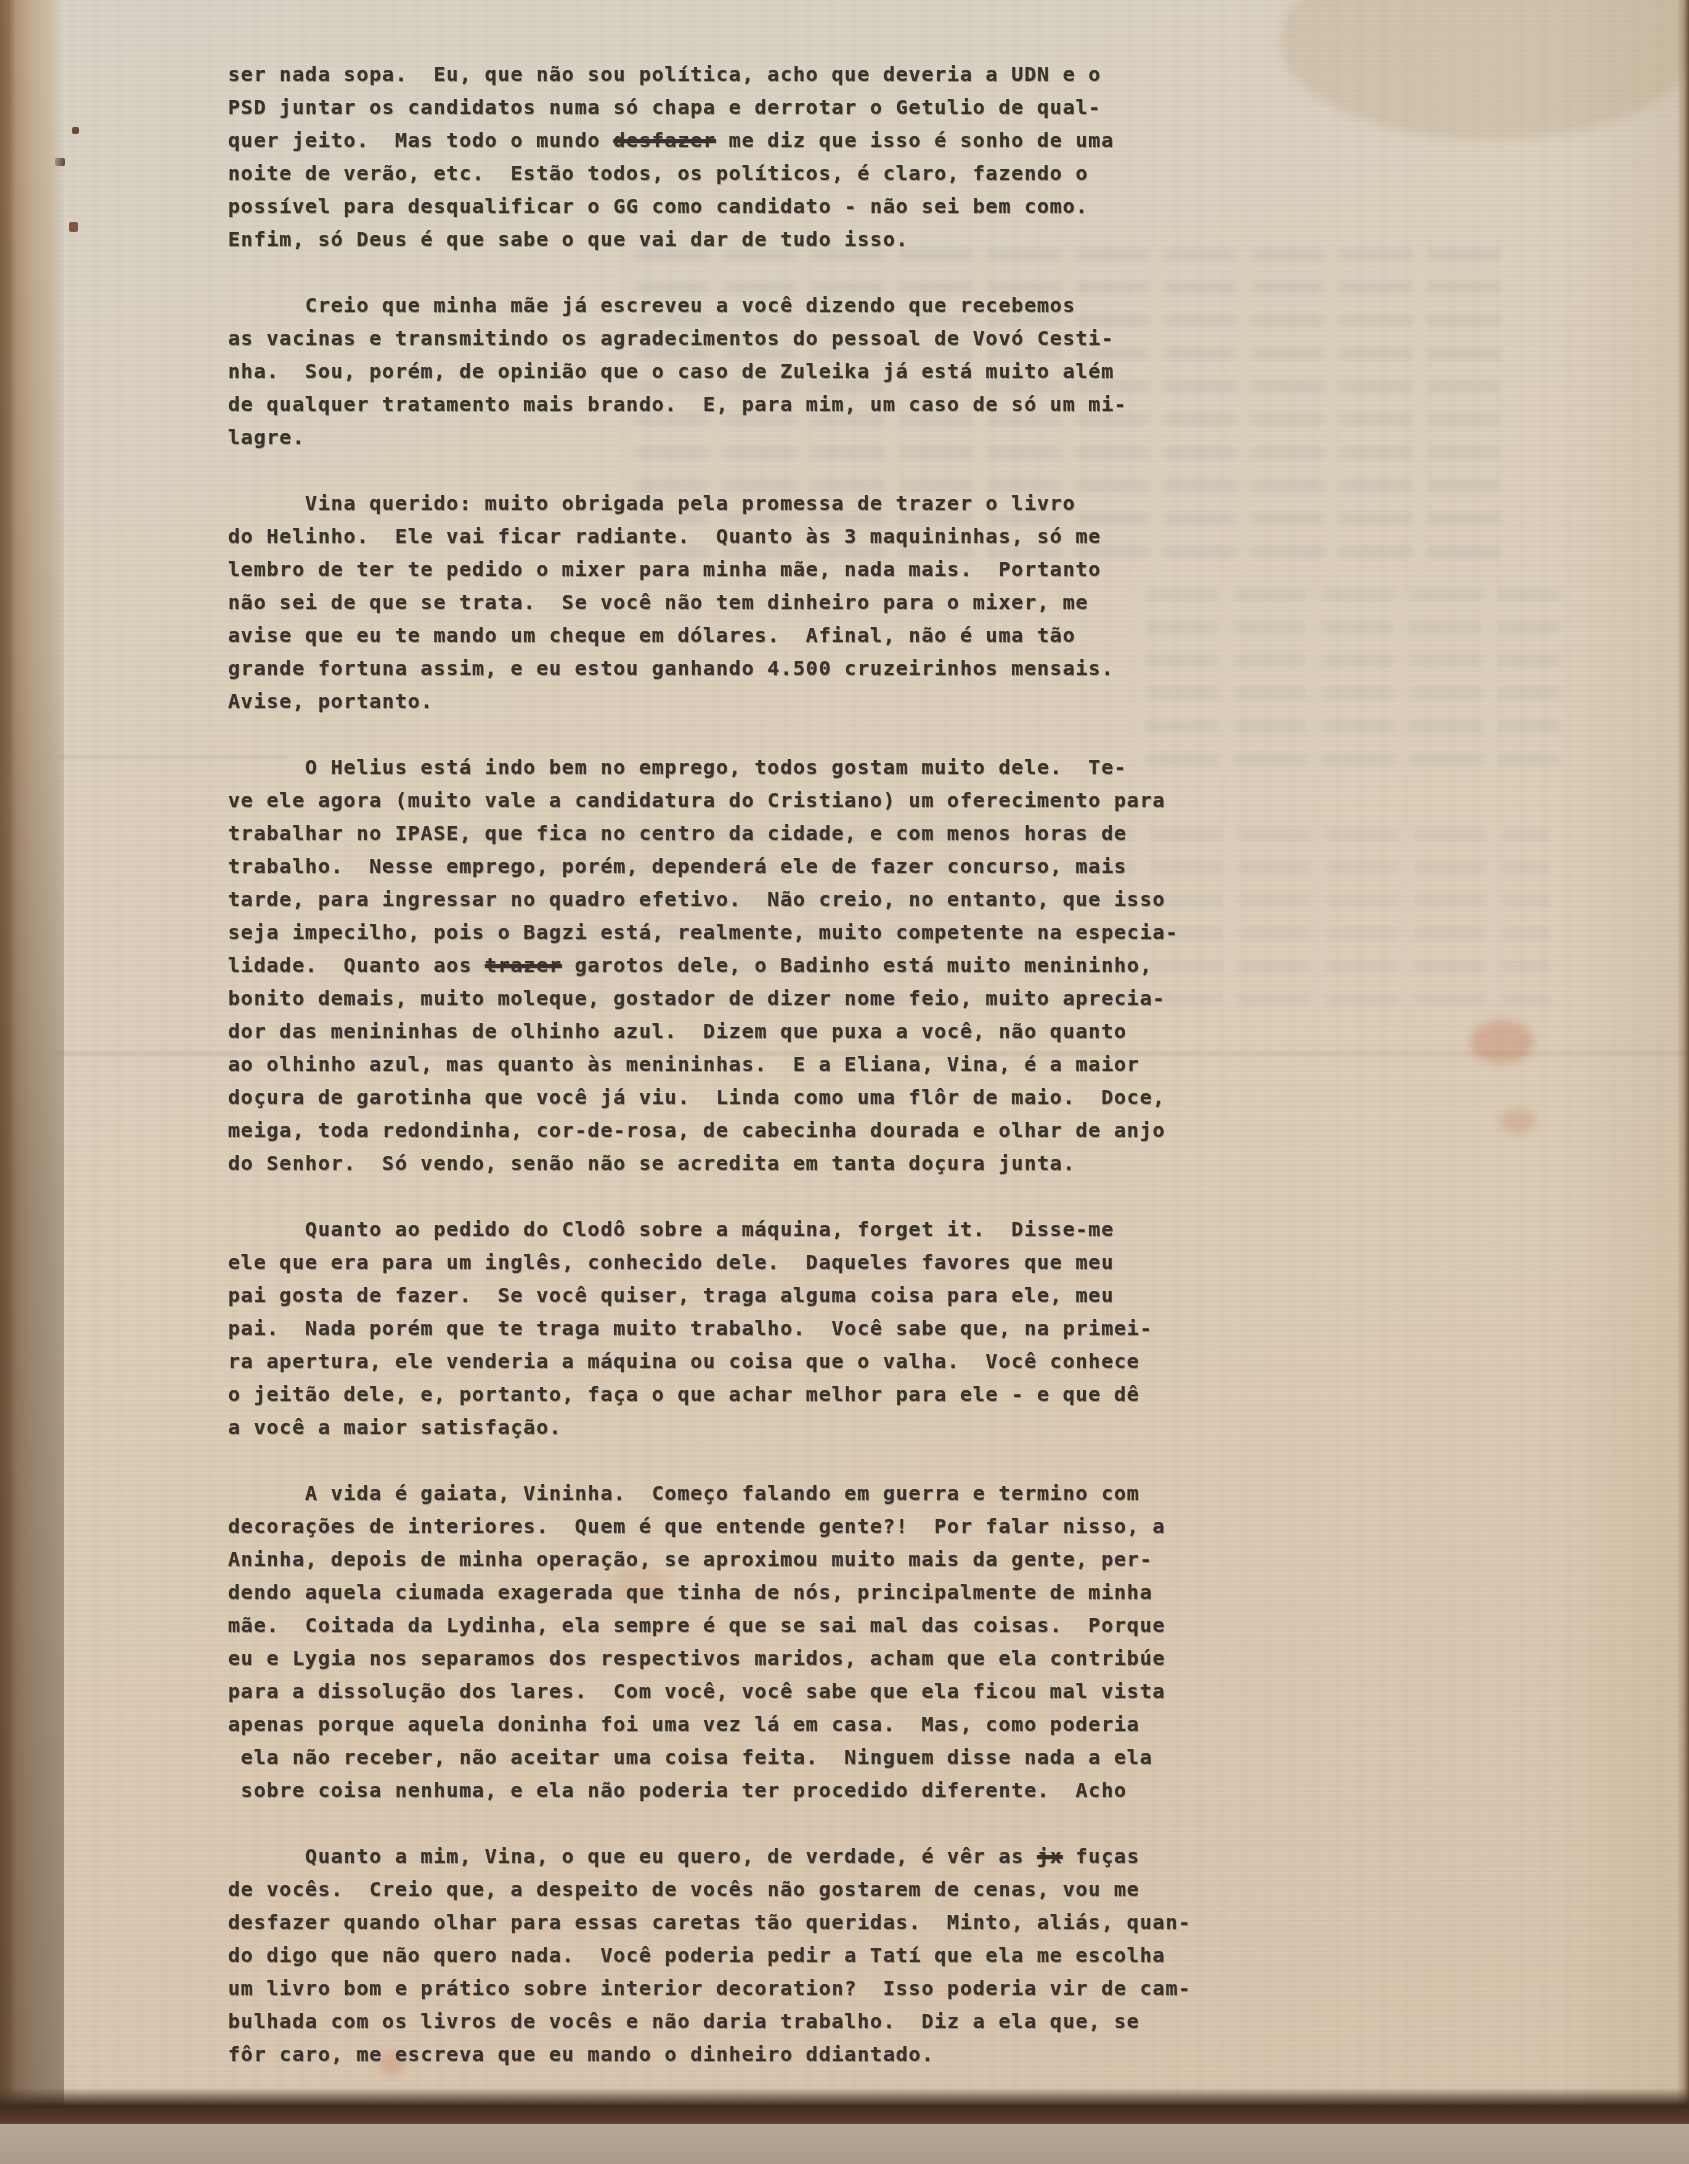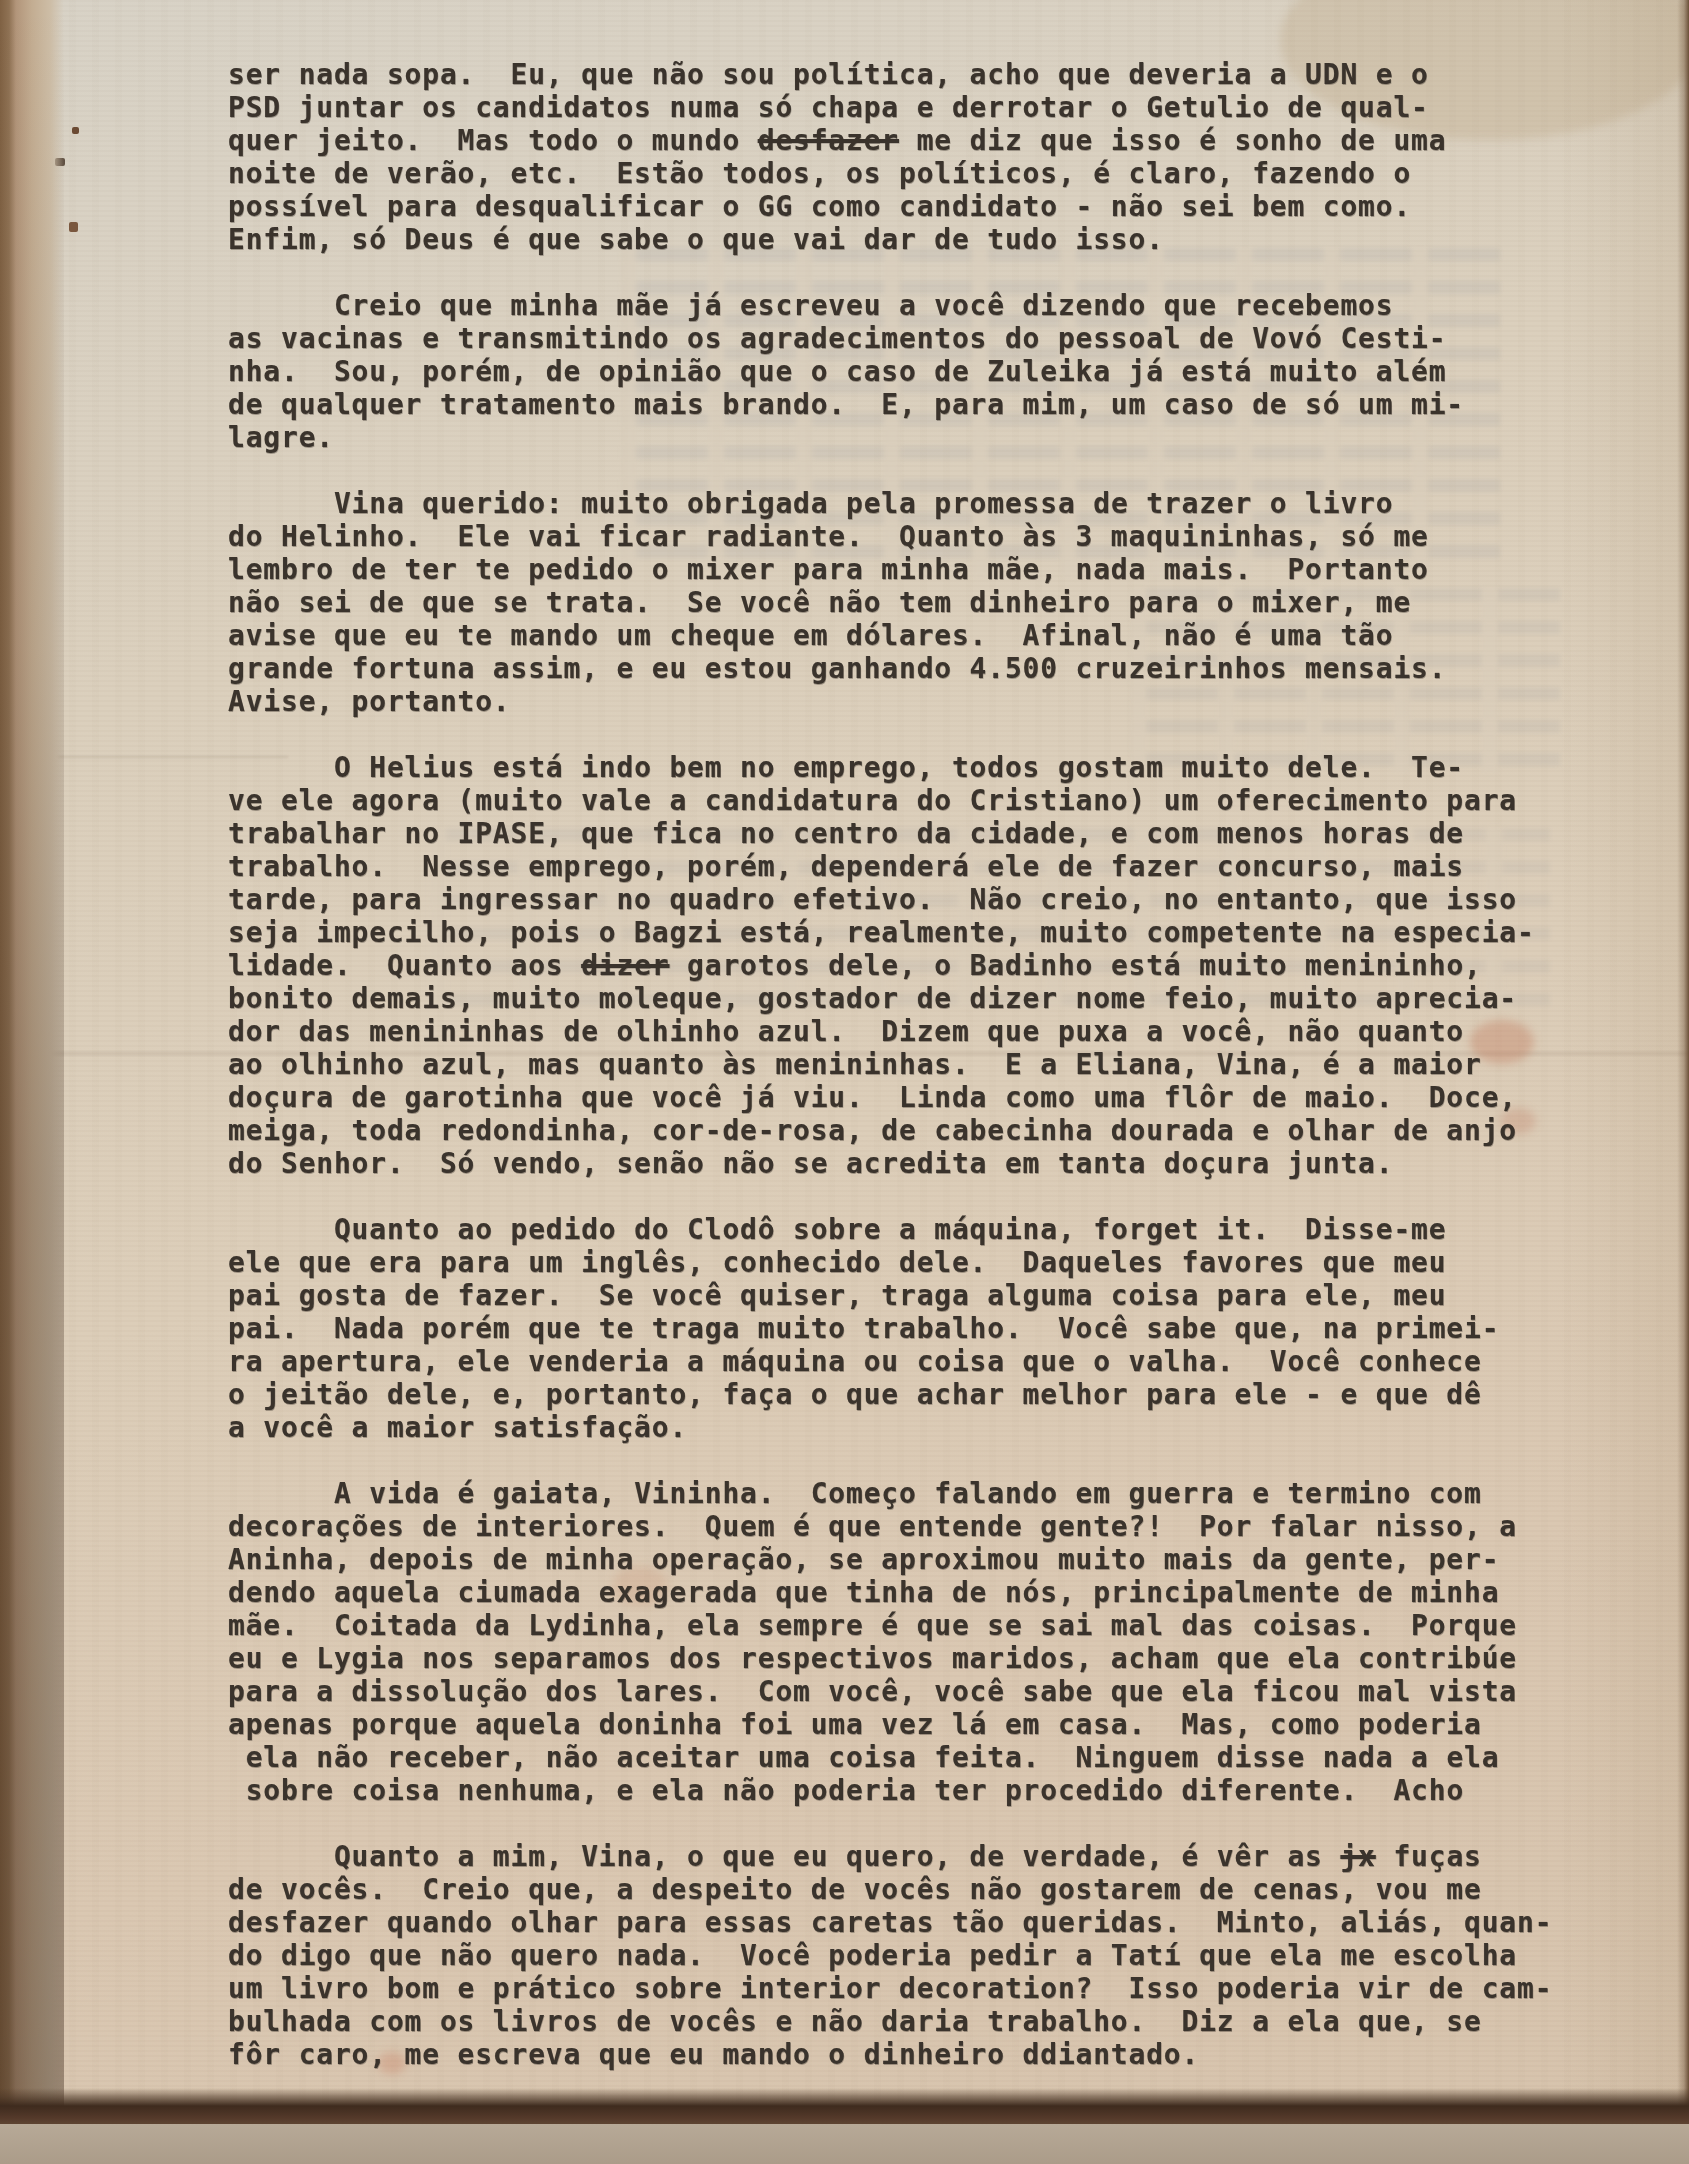--- a/index.html
+++ b/index.html
@@ -54,21 +54,21 @@
     background:
       repeating-linear-gradient(to right,rgba(218,206,188,0.85) 0 16px,rgba(218,206,188,0) 16px 88px),
       repeating-linear-gradient(to bottom,rgba(104,116,136,0.17) 0 13px,rgba(0,0,0,0) 13px 33px);
   }
   .crease{position:absolute;pointer-events:none;background:rgba(115,95,75,0.14);filter:blur(1px);}
   .speck{position:absolute;border-radius:2px;pointer-events:none;}
   .stain{position:absolute;border-radius:50%;pointer-events:none;filter:blur(4px);}
   
   .letter-body{
     position:absolute;left:228px;top:58px;width:1345px;
-    color:#3a332c;font-size:28px;line-height:33px;font-weight:700;
+    color:#3a332c;font-size:20px;line-height:33px;font-weight:700;
     letter-spacing:0.8px;
     text-shadow:0.5px 0.6px 0 rgba(58,50,43,0.38), -0.3px 0 0 rgba(58,50,43,0.22);
   }
   .para{margin:0 0 33px 0;white-space:pre-wrap;}
   .para s{text-decoration:line-through;text-decoration-thickness:3.5px;}
 </style>
 </head>
 <body>
 
 <div class="page">
@@ -109,21 +109,21 @@
 não sei de que se trata.  Se você não tem dinheiro para o mixer, me
 avise que eu te mando um cheque em dólares.  Afinal, não é uma tão
 grande fortuna assim, e eu estou ganhando 4.500 cruzeirinhos mensais.
 Avise, portanto.</p>
       <p class="para">      O Helius está indo bem no emprego, todos gostam muito dele.  Te-
 ve ele agora (muito vale a candidatura do Cristiano) um oferecimento para
 trabalhar no IPASE, que fica no centro da cidade, e com menos horas de
 trabalho.  Nesse emprego, porém, dependerá ele de fazer concurso, mais
 tarde, para ingressar no quadro efetivo.  Não creio, no entanto, que isso
 seja impecilho, pois o Bagzi está, realmente, muito competente na especia-
-lidade.  Quanto aos <s>dizer</s> garotos dele, o Badinho está muito menininho,
+lidade.  Quanto aos <s>trazer</s> garotos dele, o Badinho está muito menininho,
 bonito demais, muito moleque, gostador de dizer nome feio, muito aprecia-
 dor das menininhas de olhinho azul.  Dizem que puxa a você, não quanto
 ao olhinho azul, mas quanto às menininhas.  E a Eliana, Vina, é a maior
 doçura de garotinha que você já viu.  Linda como uma flôr de maio.  Doce,
 meiga, toda redondinha, cor-de-rosa, de cabecinha dourada e olhar de anjo
 do Senhor.  Só vendo, senão não se acredita em tanta doçura junta.</p>
       <p class="para">      Quanto ao pedido do Clodô sobre a máquina, forget it.  Disse-me
 ele que era para um inglês, conhecido dele.  Daqueles favores que meu
 pai gosta de fazer.  Se você quiser, traga alguma coisa para ele, meu
 pai.  Nada porém que te traga muito trabalho.  Você sabe que, na primei-

